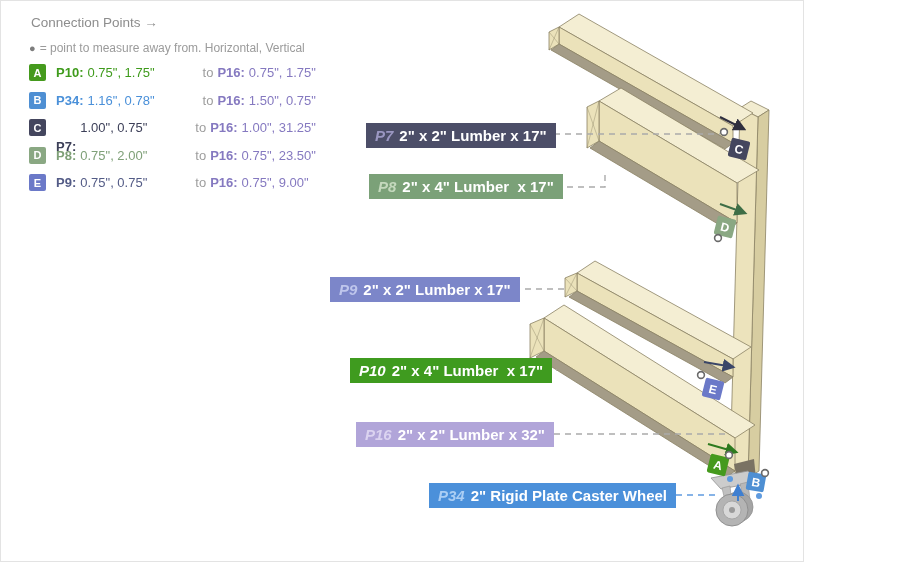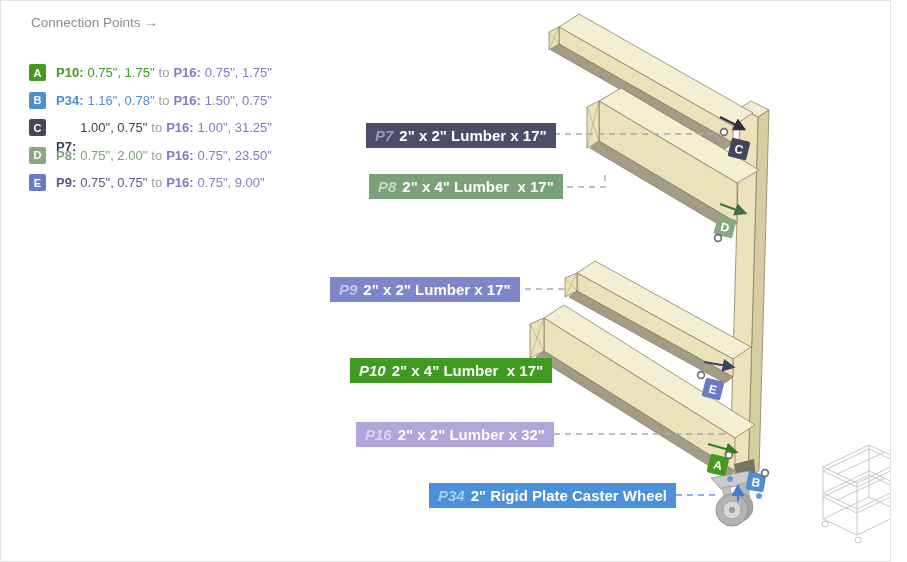--- a/index.html
+++ b/index.html
@@ -1,32 +1,32 @@
 <!DOCTYPE html>
 <html><head>
 <meta charset="utf-8">
 <style>
   html,body{margin:0;padding:0;background:#fff;}
   #stage{
-    position:relative;width:891px;height:562px;background:#ffffff;
+    position:relative;width:804px;height:562px;background:#ffffff;
     font-family:"Liberation Sans",sans-serif;overflow:hidden;
     border:1px solid #e3e3e3;box-sizing:border-box;
   }
   
   #cp-title{position:absolute;left:30px;top:14px;font-size:13.5px;color:#8d8d8d;}
   #cp-note{position:absolute;left:28px;top:40px;font-size:12px;color:#9b9b9b;}
   #cp-note .dot{color:#7d7d7d;font-size:11px;margin-right:4px;}
   
   #legend{position:absolute;left:28px;top:63px;}
   .crow{display:flex;align-items:center;height:17px;margin-bottom:10.5px;font-size:13px;white-space:pre;}
   .csq{width:17px;height:17px;border-radius:2px;color:#fff;font-size:11px;font-weight:bold;
        display:inline-flex;align-items:center;justify-content:center;margin-right:10px;}
   .cpart{font-weight:bold;margin-right:4px;}
   .cvals{margin-right:4px;}
-  .csep{margin-right:4px;}
+  .csep{margin-right:4px;margin-left:44px;}
   
   .lbl{position:absolute;font-size:15px;font-weight:bold;color:#fff;padding:3px 9px;
        white-space:pre;line-height:19px;}
   .lbl .pfx{margin-right:6px;font-style:italic;}
   #lbl-p7{left:365px;top:122px;}
   #lbl-p8{left:368px;top:173px;}
   #lbl-p9{left:329px;top:276px;}
   #lbl-p10{left:349px;top:357px;}
   #lbl-p16{left:355px;top:421px;}
   #lbl-p34{left:428px;top:482px;}
@@ -35,20 +35,23 @@
       background:#3b3b3b;color:#fff;font-size:13px;font-weight:bold;padding:0 10px;}
   svg{position:absolute;left:0;top:0;}
   .tagtxt{fill:#fff;font-family:"Liberation Sans",sans-serif;font-size:12px;font-weight:bold;text-anchor:middle;}
 </style>
 </head>
 <body>
 
 <div id="stage" style="--wood-top: #f4eed3; --wood-front: #ebe2ba; --wood-dark: #a49c87; --wood-line: #8a8263; --post-front: #ece3bc; --post-side: #d7cda1; --post-top: #f2ecd0; --notch: #7a7263; --leader-gray: #ababab; --leader-blue: #5f9bdf; --caster-plate: #cccccc; --caster-wheel: #b4b4b4; --caster-hub: #d8d8d8; --caster-line: #909090; --thumb-line: #c7c7c7;">
 
   <div id="cp-title">Connection Points →</div>
+  <div id="cp-note">
+    <span class="dot">●</span><span>= point to measure away from. Horizontal, Vertical</span>
+  </div>
 
   <div id="legend">
     <div class="crow">
       <span class="csq" style="background-color: rgb(69, 154, 29);">A</span>
       <span class="cpart" style="color: rgb(63, 155, 28);">P10:</span>
       <span class="cvals" style="color: rgb(63, 155, 28);">0.75", 1.75"</span>
       <span class="csep" style="color: rgb(157, 157, 157);">to</span>
       <span class="cpart" style="color: rgb(133, 121, 192);">P16:</span>
       <span class="cvals" style="color: rgb(133, 121, 192);">0.75", 1.75"</span>
     </div>

